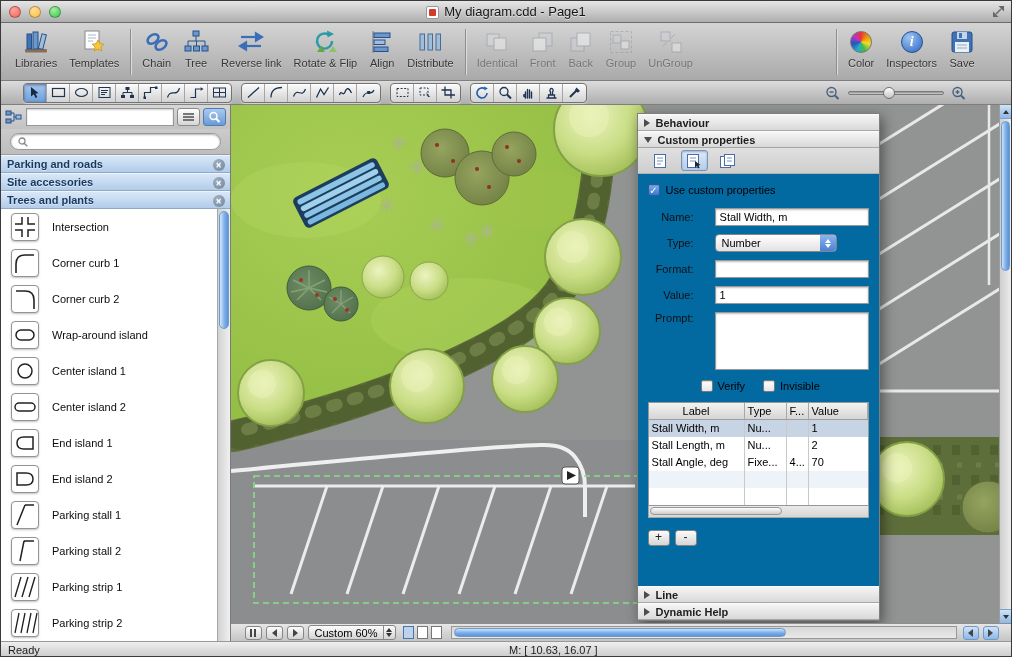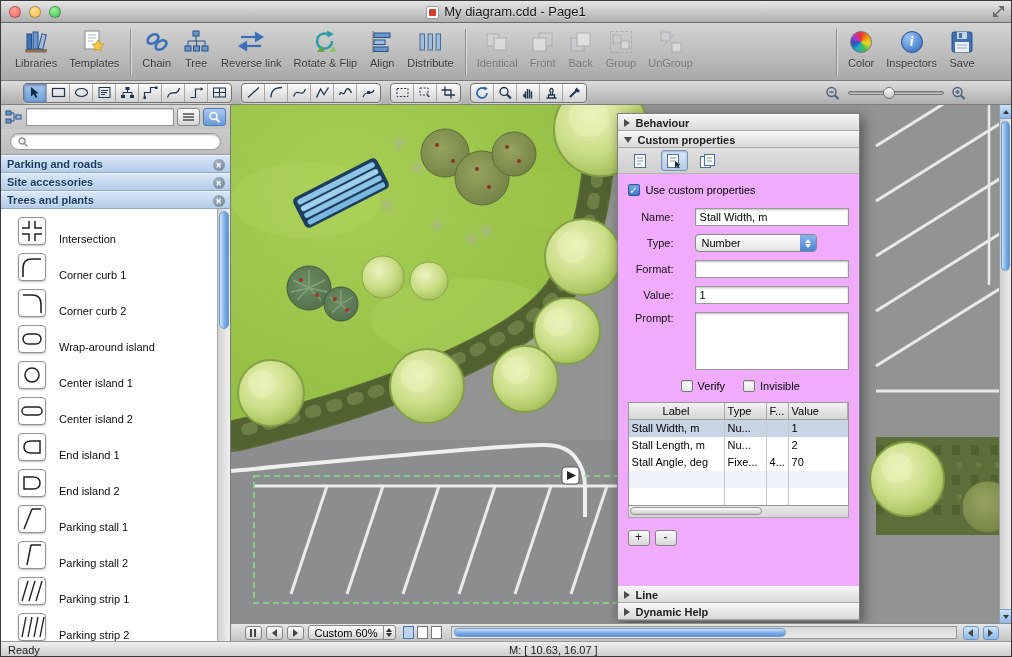--- a/index.html
+++ b/index.html
@@ -46,36 +46,36 @@
   .sb-widgets{height:24px;display:flex;align-items:center;gap:3px;padding:0 4px;background:linear-gradient(#d6d6d6,#c2c2c2)}
   .sb-combo{flex:1;height:18px;background:#fff;border:1px solid #979797;box-shadow:inset 0 1px 2px rgba(0,0,0,.2)}
   .sb-btn{height:18px;min-width:23px;border:1px solid #898989;border-radius:3px;background:linear-gradient(#fdfdfd,#d6d6d6);display:flex;align-items:center;justify-content:center}
   .sb-btn.blue{background:linear-gradient(#a9c9ee,#6a9bd8);border-color:#4f7cb4}
   .sb-search-row{height:26px;display:flex;align-items:center;padding:0 9px;background:linear-gradient(#cbcbcb,#bdbdbd);border-bottom:1px solid #9d9d9d}
   .searchfield{flex:1;height:17px;background:#fff;border:1px solid #989898;border-radius:9px;display:flex;align-items:center;gap:4px;padding:0 7px;box-shadow:inset 0 1px 2px rgba(0,0,0,.3)}
   .searchfield input{border:none;outline:none;flex:1;font-size:11px;font-family:"Liberation Sans",sans-serif;background:transparent}
   .sb-section{height:18px;display:flex;align-items:center;background:linear-gradient(#d9e7f7,#b2cce9);border-top:1px solid #edf4fb;border-bottom:1px solid #8ea9c8;font-size:11px;font-weight:bold;color:#16395f;padding:0 6px;position:relative;text-shadow:0 1px 0 rgba(255,255,255,.5)}
   .sb-close{position:absolute;right:5px;top:3px;width:12px;height:12px;border-radius:50%;background:radial-gradient(circle at 35% 30%,#9fb0c2,#70849a);color:#fff;font-size:9px;line-height:12px;text-align:center;font-weight:bold}
   .sb-list{flex:1;background:#fff;position:relative;overflow:hidden}
-  .sb-item{height:36px;display:flex;align-items:flex-end;gap:13px;padding-left:17px}
+  .sb-item{height:36px;display:flex;align-items:center;gap:13px;padding-left:10px}
   .shape-ico{width:28px;height:28px;background:#fff;border:1px solid #949494;border-radius:4px;box-shadow:0 1px 2px rgba(0,0,0,.25);flex:none}
   .sb-item-label{font-size:11px;color:#0c0c0c}
   .sb-scroll{position:absolute;top:0;right:0;width:13px;height:100%;background:linear-gradient(to right,#d2d2d2,#f0f0f0);border-left:1px solid #a8a8a8}
   .sb-thumb{position:absolute;top:2px;left:1px;width:10px;height:118px;border-radius:5px;background:linear-gradient(to right,#d2e6fb,#7fb0e8 55%,#5a93d8);border:1px solid #6d9ac6}
 
   
   .canvas-area{position:relative;width:782px;height:536px;background:#929494;overflow:hidden}
   svg.canvas{position:absolute;top:0;left:0;display:block}
   .vscroll{position:absolute;top:0;right:0;width:12px;height:518px;background:linear-gradient(to right,#cfcfcf,#ececec);border-left:1px solid #9c9c9c}
   .vs-arrow{width:11px;height:14px;background:linear-gradient(#cfe3f8,#8db8e8);border-bottom:1px solid #7da4cc;display:flex;align-items:center;justify-content:center}
   .vs-arrow.bottom{position:absolute;bottom:0;border-top:1px solid #7da4cc;border-bottom:none}
   .vs-thumb{position:absolute;top:16px;left:1px;width:9px;height:150px;border-radius:5px;background:linear-gradient(to right,#cde2f9,#7cadе7 55%,#5a93d8);background:linear-gradient(to right,#cde2f9,#7cade7 55%,#5a93d8);border:1px solid #6d9ac6}
 
   
-  .inspector{position:absolute;left:386px;top:8px;width:243px;height:508px;background:#f0abfc;border:1px solid #7e7e7e;box-shadow:3px 4px 12px rgba(0,0,0,.45);display:flex;flex-direction:column}
+  .inspector{position:absolute;left:406px;top:8px;width:243px;height:508px;background:#0369a1;border:1px solid #7e7e7e;box-shadow:3px 4px 12px rgba(0,0,0,.45);display:flex;flex-direction:column}
   .insp-header{height:17px;flex:none;background:linear-gradient(#f5f5f5,#d9d9d9);border-top:1px solid #fbfbfb;border-bottom:1px solid #a6a6a6;display:flex;align-items:center;gap:6px;padding:0 6px;font-weight:bold;color:#1d1d1d}
   .tri-r{width:0;height:0;border-left:6px solid #4c4c4c;border-top:4px solid transparent;border-bottom:4px solid transparent}
   .tri-d{width:0;height:0;border-top:6px solid #4c4c4c;border-left:4px solid transparent;border-right:4px solid transparent}
   .insp-iconrow{height:26px;flex:none;background:linear-gradient(#e0e0e0,#cecece);border-bottom:1px solid #b2b2b2;display:flex;align-items:center;gap:7px;padding:0 9px}
   .insp-iconbtn{width:27px;height:21px;display:flex;align-items:center;justify-content:center;border-radius:3px;border:1px solid transparent}
   .insp-iconbtn.selected{border-color:#7795b8;background:linear-gradient(#dfeafa,#b6cde8);box-shadow:inset 0 1px 2px rgba(10,40,90,.3)}
   .insp-body{flex:1;padding:8px 10px 0;display:flex;flex-direction:column;overflow:hidden}
   .insp-check{display:flex;align-items:center;gap:6px;margin:2px 0 12px}
   .cb{width:12px;height:12px;border:1px solid #7a7a7a;border-radius:2px;background:linear-gradient(#fff,#e6e6e6);box-shadow:inset 0 1px 1px rgba(0,0,0,.15);font-size:10px;line-height:11px;text-align:center;color:#fff;flex:none}
   .cb.checked{background:linear-gradient(#7db0ec,#3b76cb);border-color:#2b5b9b}

